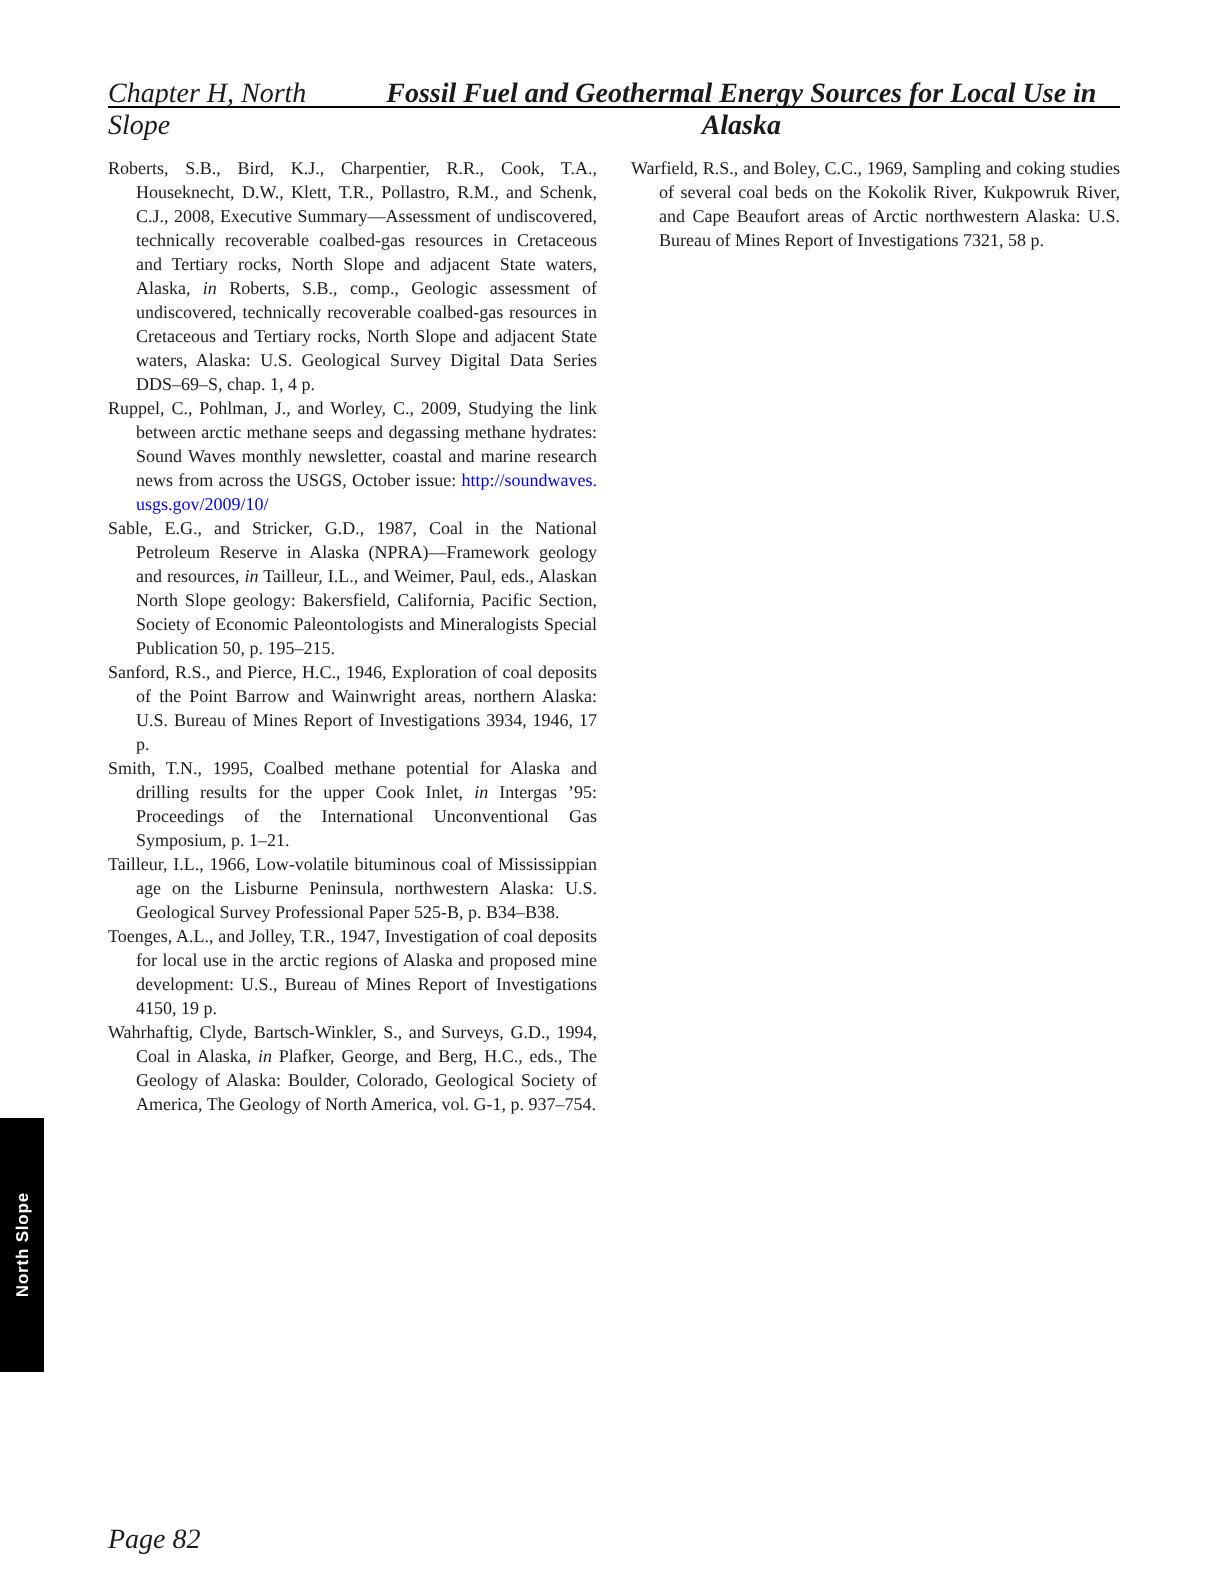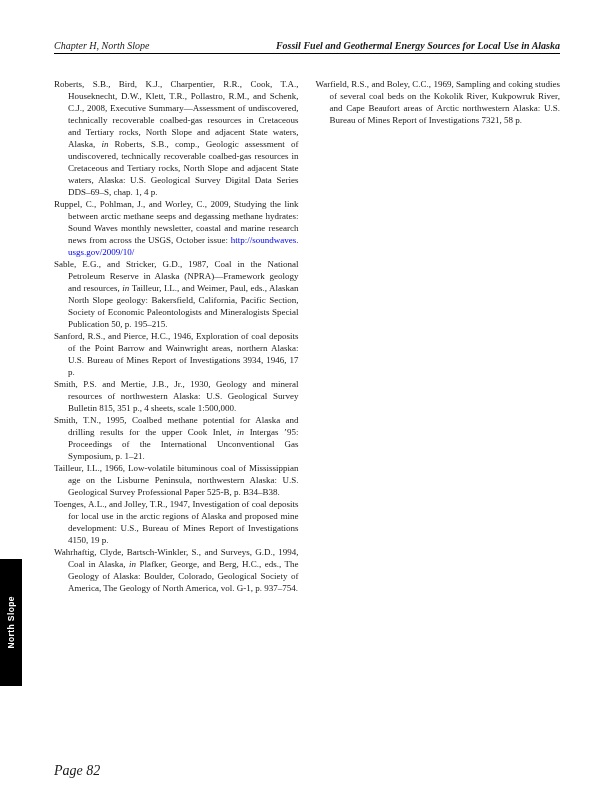--- a/index.html
+++ b/index.html
@@ -14,21 +14,21 @@
     overflow: hidden;
   }
   .header {
     position: absolute;
     left: 54px;
     right: 52px;
     top: 40px;
     display: flex;
     justify-content: space-between;
     align-items: baseline;
-    font-size: 10px;
+    font-size: 14px;
   }
   .hdr-left { font-style: italic; }
   .hdr-right { font-style: italic; font-weight: bold; text-align: center; }
   .header-rule {
     position: absolute;
     left: 54px;
     right: 52px;
     top: 53px;
     border-top: 1px solid #000000;
   }
@@ -98,21 +98,20 @@
   </div>
 
   <div class="header-rule"></div>
 
   <div class="columns">
     <div class="col" id="col-left">
         <p class="reference"><span>Roberts, S.B., Bird, K.J., Charpentier, R.R., Cook, T.A., Houseknecht, D.W., Klett, T.R., Pollastro, R.M., and Schenk, C.J., 2008, Executive Summary—Assessment of undiscovered, technically recoverable coalbed-gas resources in Cretaceous and Tertiary rocks, North Slope and adjacent State waters, Alaska, </span><span class="italic">in</span><span> Roberts, S.B., comp., Geologic assessment of undiscovered, technically recoverable coalbed-gas resources in Cretaceous and Tertiary rocks, North Slope and adjacent State waters, Alaska: U.S. Geological Survey Digital Data Series DDS–69–S, chap. 1, 4 p.</span></p>
         <p class="reference"><span>Ruppel, C., Pohlman, J., and Worley, C., 2009, Studying the link between arctic methane seeps and degassing methane hydrates: Sound Waves monthly newsletter, coastal and marine research news from across the USGS, October issue: </span><a class="ref-link" href="#">http://soundwaves.usgs.gov/2009/10/</a></p>
         <p class="reference"><span>Sable, E.G., and Stricker, G.D., 1987, Coal in the National Petroleum Reserve in Alaska (NPRA)—Framework geology and resources, </span><span class="italic">in</span><span> Tailleur, I.L., and Weimer, Paul, eds., Alaskan North Slope geology: Bakersfield, California, Pacific Section, Society of Economic Paleontologists and Mineralogists Special Publication 50, p. 195–215.</span></p>
         <p class="reference"><span>Sanford, R.S., and Pierce, H.C., 1946, Exploration of coal deposits of the Point Barrow and Wainwright areas, northern Alaska: U.S. Bureau of Mines Report of Investigations 3934, 1946, 17 p.</span></p>
-        <p class="reference"><span>Smith, P.S. and Mertie, J.B., Jr., 1930, Geology and mineral resources of northwestern Alaska: U.S. Geological Survey Bulletin 815, 351 p., 4 sheets, scale 1:500,000.</span></p>
         <p class="reference"><span>Smith, T.N., 1995, Coalbed methane potential for Alaska and drilling results for the upper Cook Inlet, </span><span class="italic">in</span><span> Intergas ’95: Proceedings of the International Unconventional Gas Symposium, p. 1–21.</span></p>
         <p class="reference"><span>Tailleur, I.L., 1966, Low-volatile bituminous coal of Mississippian age on the Lisburne Peninsula, northwestern Alaska: U.S. Geological Survey Professional Paper 525-B, p. B34–B38.</span></p>
         <p class="reference"><span>Toenges, A.L., and Jolley, T.R., 1947, Investigation of coal deposits for local use in the arctic regions of Alaska and proposed mine development: U.S., Bureau of Mines Report of Investigations 4150, 19 p.</span></p>
         <p class="reference"><span>Wahrhaftig, Clyde, Bartsch-Winkler, S., and Surveys, G.D., 1994, Coal in Alaska, </span><span class="italic">in</span><span> Plafker, George, and Berg, H.C., eds., The Geology of Alaska: Boulder, Colorado, Geological Society of America, The Geology of North America, vol. G-1, p. 937–754.</span></p>
       </div>
     <div class="col" id="col-right">
         <p class="reference"><span>Warfield, R.S., and Boley, C.C., 1969, Sampling and coking studies of several coal beds on the Kokolik River, Kukpowruk River, and Cape Beaufort areas of Arctic northwestern Alaska: U.S. Bureau of Mines Report of Investigations 7321, 58 p.</span></p>
       </div>
   </div>
 

